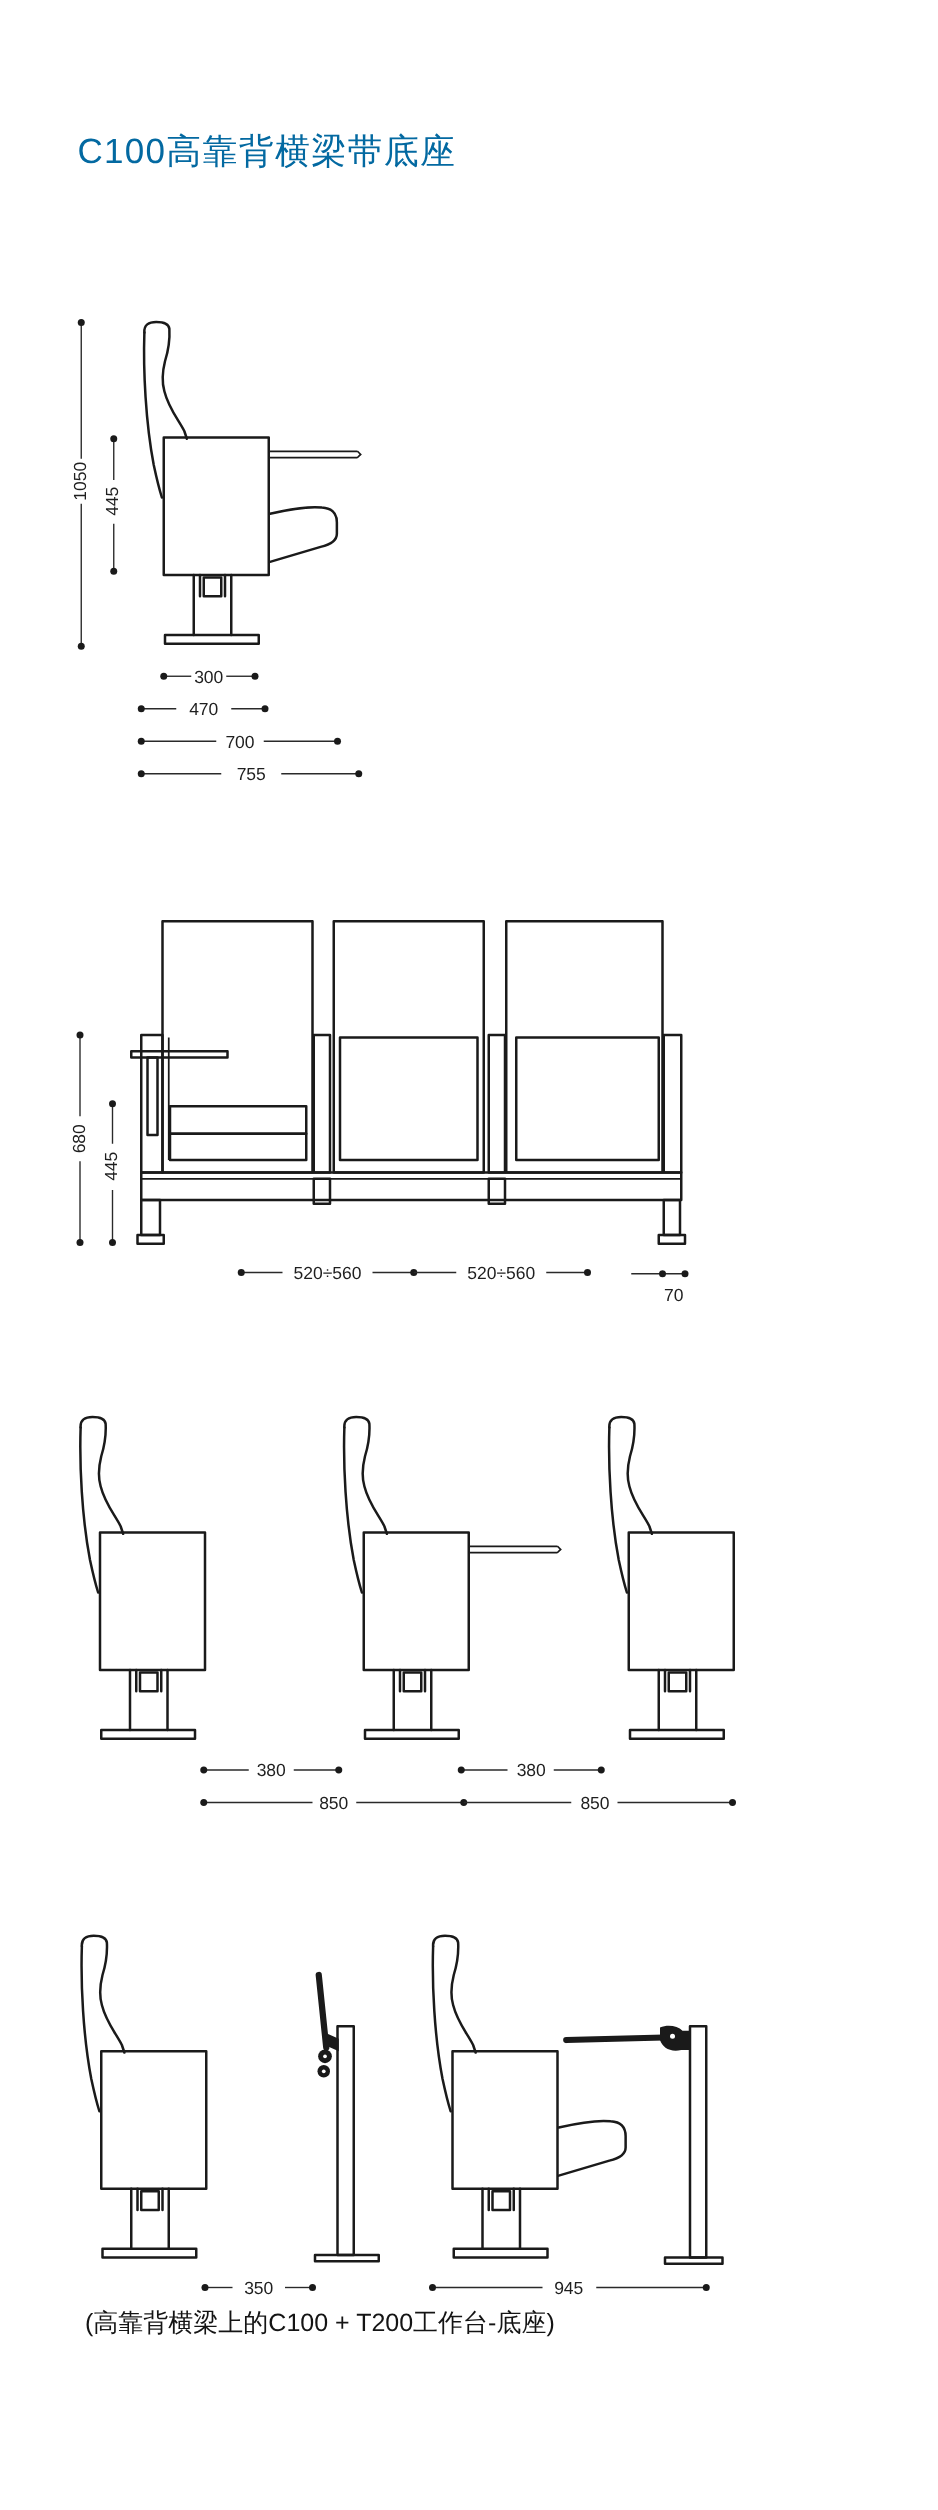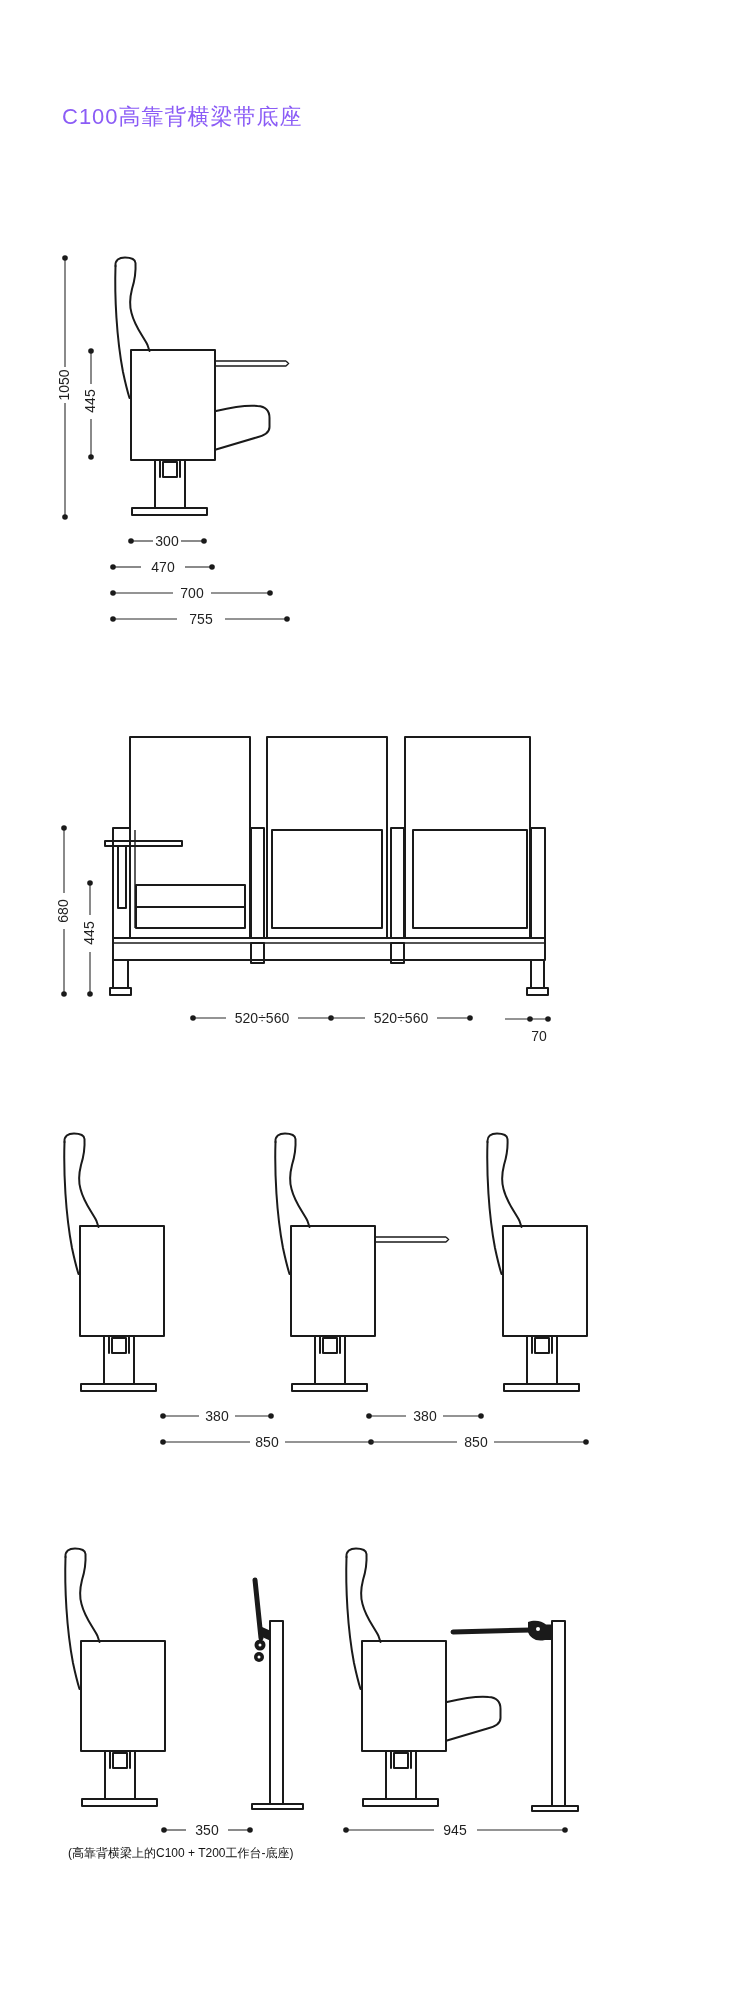--- a/index.html
+++ b/index.html
@@ -1,20 +1,20 @@
 <!DOCTYPE html>
 <html><head>
 <meta charset="utf-8">
 <style>
   html,body{margin:0;padding:0;background:#ffffff;}
   .sheet{position:relative;width:750px;height:2008px;background:#ffffff;overflow:hidden;
          font-family:"Liberation Sans",sans-serif;}
-  .title{position:absolute;left:62px;top:102px;margin:0;font-size:22px;font-weight:400;
-         color:#8b5cf6;letter-spacing:1px;white-space:nowrap;}
-  .caption{position:absolute;left:68px;top:1845px;font-size:12px;color:#141414;white-space:nowrap;}
+  .title{position:absolute;left:62px;top:102px;margin:0;font-size:28px;font-weight:400;
+         color:#0369a1;letter-spacing:1px;white-space:nowrap;}
+  .caption{position:absolute;left:68px;top:1845px;font-size:20px;color:#141414;white-space:nowrap;}
   svg.drawing{position:absolute;left:0;top:0;}
   .draw{stroke:#1a1a1a;stroke-width:2;fill:none;stroke-linejoin:round;stroke-linecap:round;}
   .thin{stroke:#1a1a1a;stroke-width:1.4;fill:none;}
   .dimline{stroke:#2a2a2a;stroke-width:1.1;fill:none;}
   .dot{fill:#1a1a1a;stroke:none;}
   .solid{fill:#1a1a1a;stroke:none;}
   .thick{stroke:#1a1a1a;stroke-width:5;fill:none;stroke-linecap:round;}
   .dimtext{fill:#1f1f1f;font-size:14px;font-family:"Liberation Sans",sans-serif;}
 </style>
 </head>

